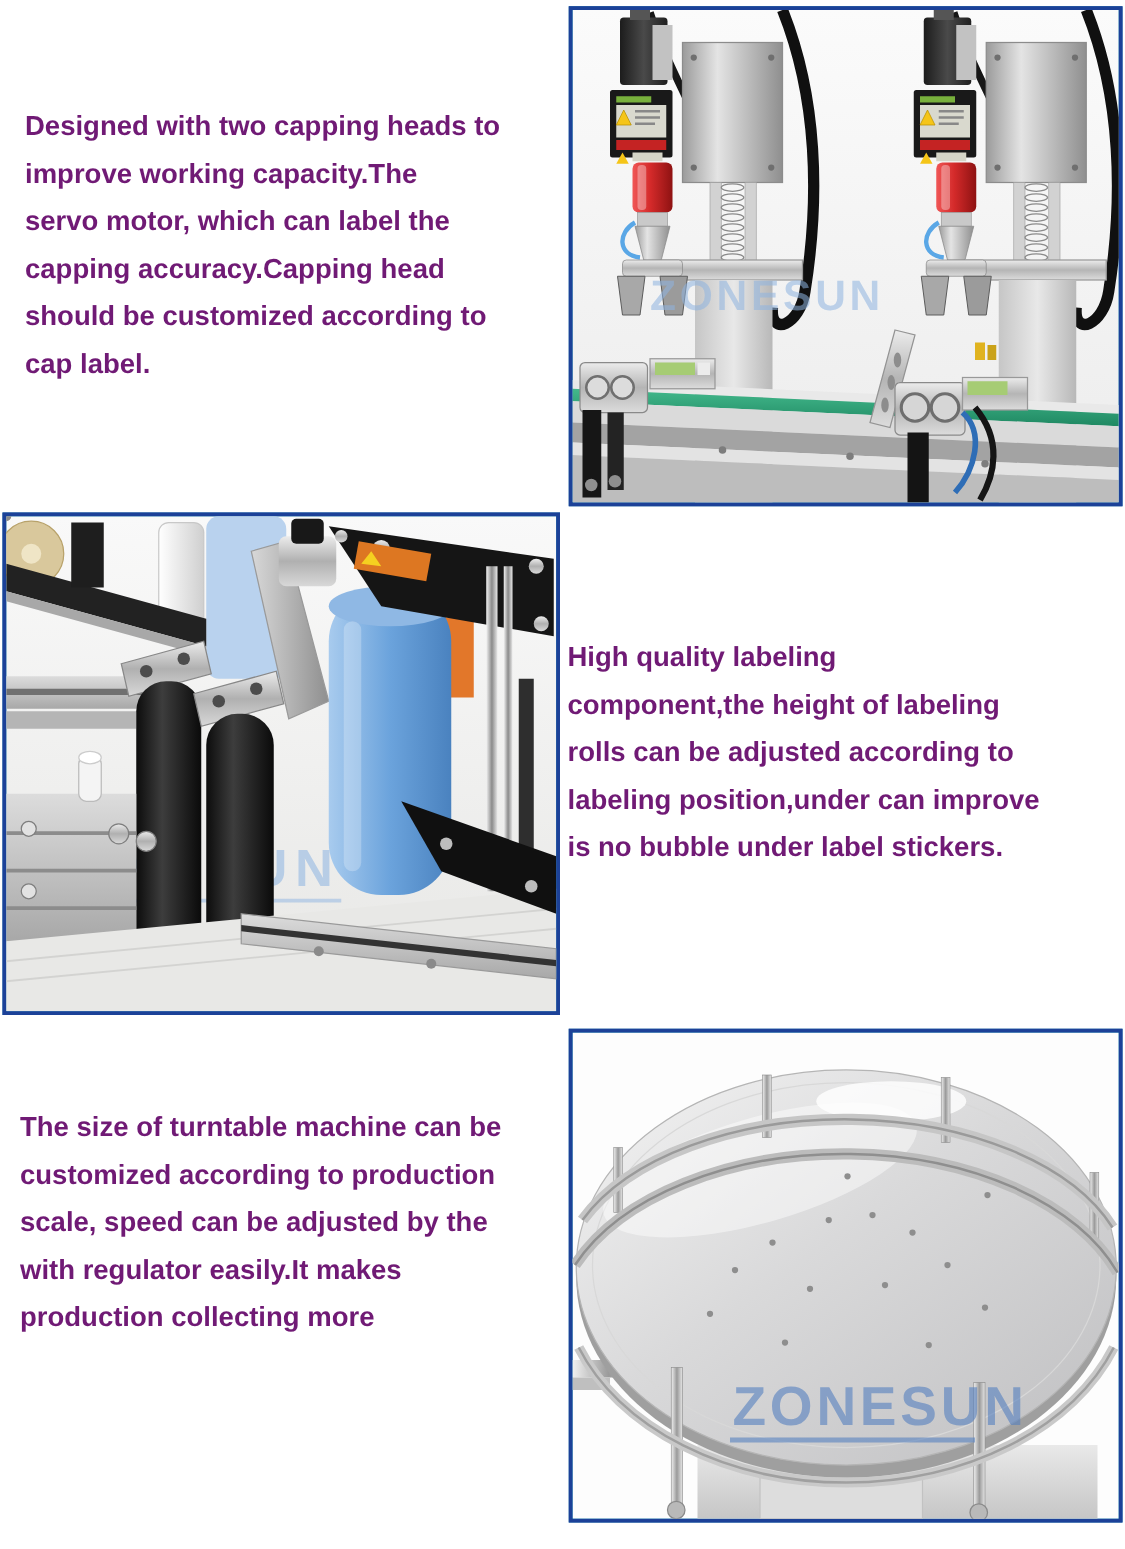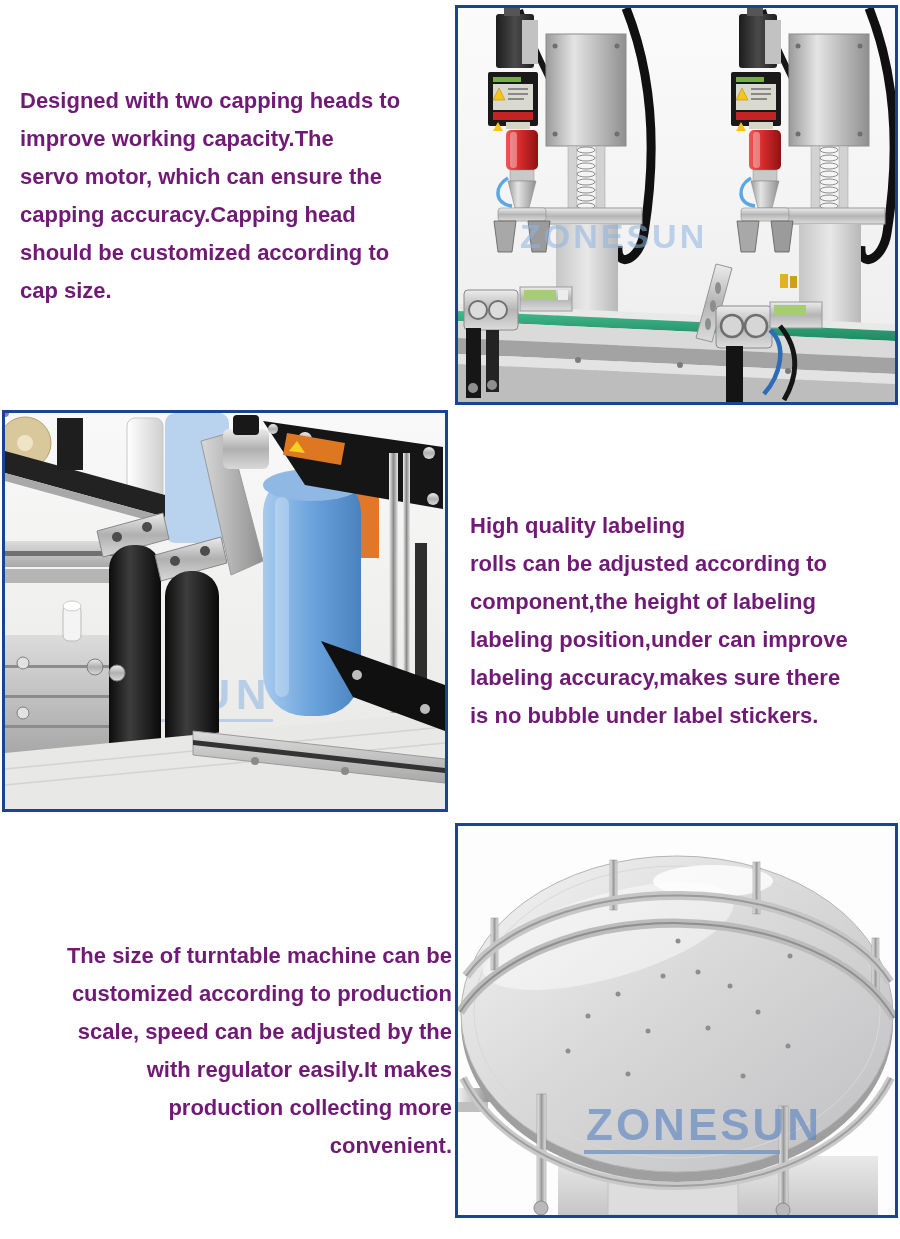--- a/index.html
+++ b/index.html
@@ -7,37 +7,37 @@
     position:relative; width:900px; height:1239px; background:#ffffff;
     font-family:"Liberation Sans", sans-serif; overflow:hidden;
   }
   .desc { position:absolute; color:#701a75; font-weight:700; font-size:22px; line-height:38px; }
   .desc .line { white-space:nowrap; }
   .photo { position:absolute; border:3px solid #1c4198; background:#0369a1; box-sizing:content-box; }
   .photo svg { display:block; }
   #t1 { left:20px; top:82px;  width:430px; }
   #img1 { left:455px; top:5px;   width:437px; height:394px; }
   #img2 { left:2px;   top:410px; width:440px; height:396px; }
-  #t2 { left:470px; top:507px; width:420px; }
-  #t3 { left:16px;  top:937px; width:436px;text-align:right; }
+  #t2 { left:454px; top:507px; width:420px; }
+  #t3 { left:16px;  top:883px; width:436px; }
   #img3 { left:455px; top:823px; width:437px; height:389px; }
   .wm { font-family:"Liberation Sans", sans-serif; font-weight:bold; }
 </style>
 </head>
 <body>
 
 <div class="page">
 
   <div id="t1" class="desc">
     <div class="line">Designed with two capping heads to</div>
     <div class="line">improve working capacity.The</div>
-    <div class="line">servo motor, which can ensure the</div>
+    <div class="line">servo motor, which can label the</div>
     <div class="line">capping accuracy.Capping head</div>
     <div class="line">should be customized according to</div>
-    <div class="line">cap size.</div>
+    <div class="line">cap label.</div>
   </div>
 
   <figure id="img1" class="photo" style="margin:0">
     <svg width="437" height="394" viewBox="0 0 437 394">
       <defs>
         <linearGradient id="g1-bg" x1="0" y1="0" x2="0" y2="1">
             <stop offset="0" stop-color="#fbfbfb"></stop>
             <stop offset="1" stop-color="#ececec"></stop>
           </linearGradient>
         <linearGradient id="g1-dark" x1="0" y1="0" x2="1" y2="0">
@@ -292,34 +292,32 @@
           <circle cx="340" cy="358" r="4" fill="#8a8a8a"></circle>
         <polygon points="316,228 440,272 440,318 348,284" fill="#101010"></polygon>
         <circle cx="352" cy="262" r="5" fill="#bdbdbd"></circle>
           <circle cx="420" cy="296" r="5" fill="#bdbdbd"></circle>
       </g>
     </svg>
   </figure>
 
   <div id="t2" class="desc">
     <div class="line">High quality labeling</div>
+    <div class="line">component,the height of labeling</div>
     <div class="line">rolls can be adjusted according to</div>
-    <div class="line">component,the height of labeling</div>
     <div class="line">labeling position,under can improve</div>
-    <div class="line">labeling accuracy,makes sure there</div>
     <div class="line">is no bubble under label stickers.</div>
   </div>
 
   <div id="t3" class="desc">
     <div class="line">The size of turntable machine can be</div>
     <div class="line">customized according to production</div>
     <div class="line">scale, speed can be adjusted by the</div>
     <div class="line">with regulator easily.It makes</div>
     <div class="line">production collecting more</div>
-    <div class="line">convenient.</div>
   </div>
 
   <figure id="img3" class="photo" style="margin:0">
     <svg width="437" height="389" viewBox="0 0 437 389">
       <defs>
         <linearGradient id="g3-disc" x1="0" y1="0" x2="1" y2="1">
             <stop offset="0" stop-color="#f4f4f4"></stop>
             <stop offset="0.45" stop-color="#d9d9da"></stop>
             <stop offset="1" stop-color="#bfbfc1"></stop>
           </linearGradient>

